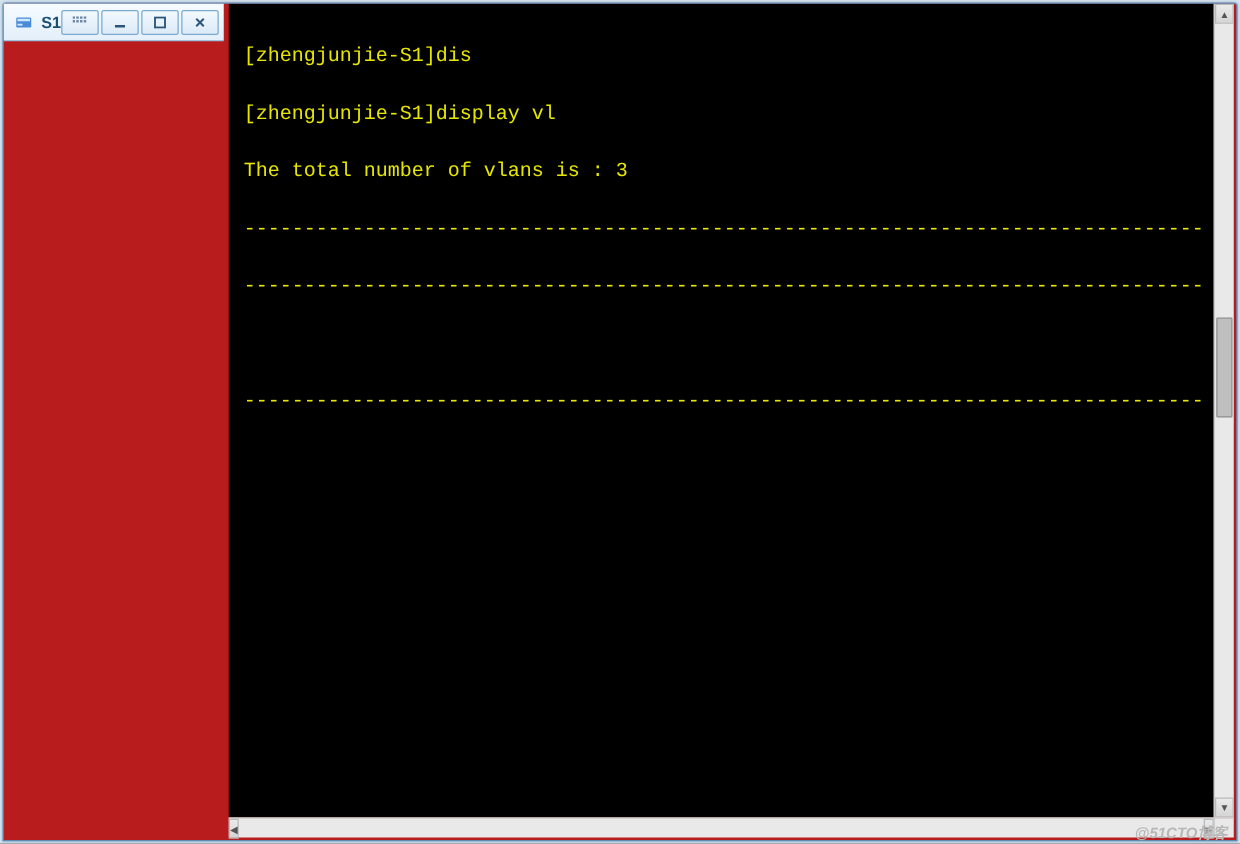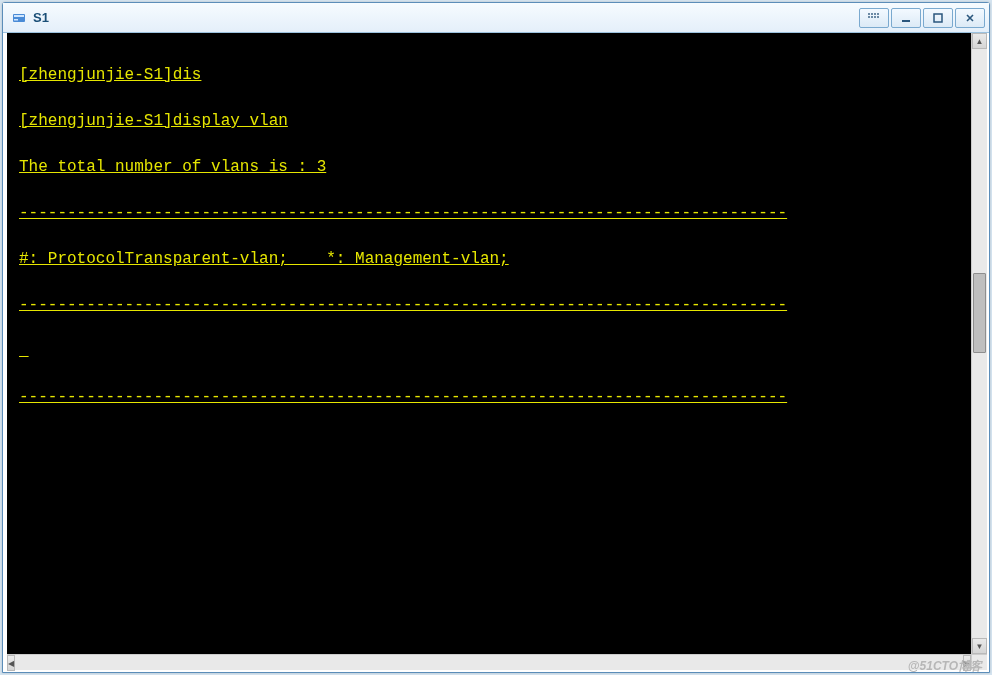--- a/index.html
+++ b/index.html
@@ -1,28 +1,28 @@
 <!DOCTYPE html>
 <html><head>
 <meta charset="utf-8">
 <style>
   * { margin:0; padding:0; box-sizing:border-box; }
   body { width:992px; height:675px; font-family:"Segoe UI",Tahoma,sans-serif; background:#d4e3ef; overflow:hidden; position:relative; }
-  .window { width:988px; height:671px; margin:2px; background:#ffffff; border:1px solid #5b8db9; border-radius:3px 3px 0 0; box-shadow:0 0 2px rgba(0,0,0,.2); display:flex; flex-direction:column; }
+  .window { width:988px; height:671px; margin:2px; background:#b91c1c; border:1px solid #5b8db9; border-radius:3px 3px 0 0; box-shadow:0 0 2px rgba(0,0,0,.2); display:flex; }
   .titlebar { height:30px; background:linear-gradient(#f6fbff,#e4effa); border-bottom:1px solid #9cc2df; display:flex; align-items:center; padding:0 4px 0 8px; }
   .titlebar .icon { width:16px; height:16px; margin-right:6px; display:inline-block; }
   .titlebar .icon svg { display:block; }
   .title { font-size:13px; color:#1b4f77; font-weight:600; flex:1; }
   .winbtns { display:flex; gap:2px; margin-left:auto; }
   .winbtn { width:30px; height:20px; border:1px solid #7aa9cf; background:linear-gradient(#f3f9ff,#dceaf6); border-radius:2px; display:flex; align-items:center; justify-content:center; font-size:11px; color:#2a567d; cursor:default; }
   .winbtn.grid { width:30px; }
   .winbtn svg { display:block; }
   .content { flex:1; position:relative; overflow:hidden; }
   .terminal { position:absolute; left:4px; top:0; right:18px; bottom:18px; background:#000; padding:8px 8px 8px 12px; color:#e6e600; font-family:"Consolas","Courier New",monospace; font-size:16px; line-height:23px; white-space:pre; overflow:hidden; }
-  .terminal .line { display:block;text-decoration:underline; }
+  .terminal .line { display:block; }
   .divider { color:#e6e600; }
   .vscroll { position:absolute; right:2px; top:0; bottom:18px; width:16px; background:#e9e9e9; border-left:1px solid #ccc; display:flex; flex-direction:column; }
   .sb-btn { height:16px; background:linear-gradient(#eaeaea,#d5d5d5); border:1px solid #b9b9b9; display:flex; align-items:center; justify-content:center; font-size:8px; color:#555; }
   .sb-track { flex:1; position:relative; }
   .sb-thumb { position:absolute; left:1px; right:1px; top:38%; height:80px; background:#bfbfbf; border:1px solid #8e8e8e; border-radius:1px; }
   .hscroll { position:absolute; left:4px; right:18px; bottom:2px; height:16px; background:#e9e9e9; border-top:1px solid #ccc; display:flex; }
   .hsb-track { flex:1; }
   .corner { position:absolute; right:2px; bottom:2px; width:16px; height:16px; background:#e9e9e9; border-left:1px solid #ccc; border-top:1px solid #ccc; }
   .watermark { position:absolute; right:10px; bottom:0; font-size:12px; color:#b7b7b7; font-style:italic; pointer-events:none;font-weight:bold; }
 </style>
@@ -68,24 +68,23 @@
         <svg width="10" height="10" viewBox="0 0 10 10">
             <path d="M2 2 L8 8 M8 2 L2 8" stroke="#2a567d" stroke-width="1.6"></path>
           </svg>
       </div>
     </div>
   </div>
 
   <div class="content">
     <div class="terminal">
 <span class="line">[zhengjunjie-S1]dis</span>
-<span class="line">[zhengjunjie-S1]display vlan</span>
+<span class="line">[zhengjunjie-S1]display vl</span>
 <span class="line">The total number of vlans is : 3</span>
 <span class="line divider">--------------------------------------------------------------------------------</span>
-<span class="line">#: ProtocolTransparent-vlan;    *: Management-vlan;</span>
 <span class="line divider">--------------------------------------------------------------------------------</span>
 <span class="line"> </span>
 <span class="line divider">--------------------------------------------------------------------------------</span>
 
 
 
 
 
 <span class="line"></span>
 

